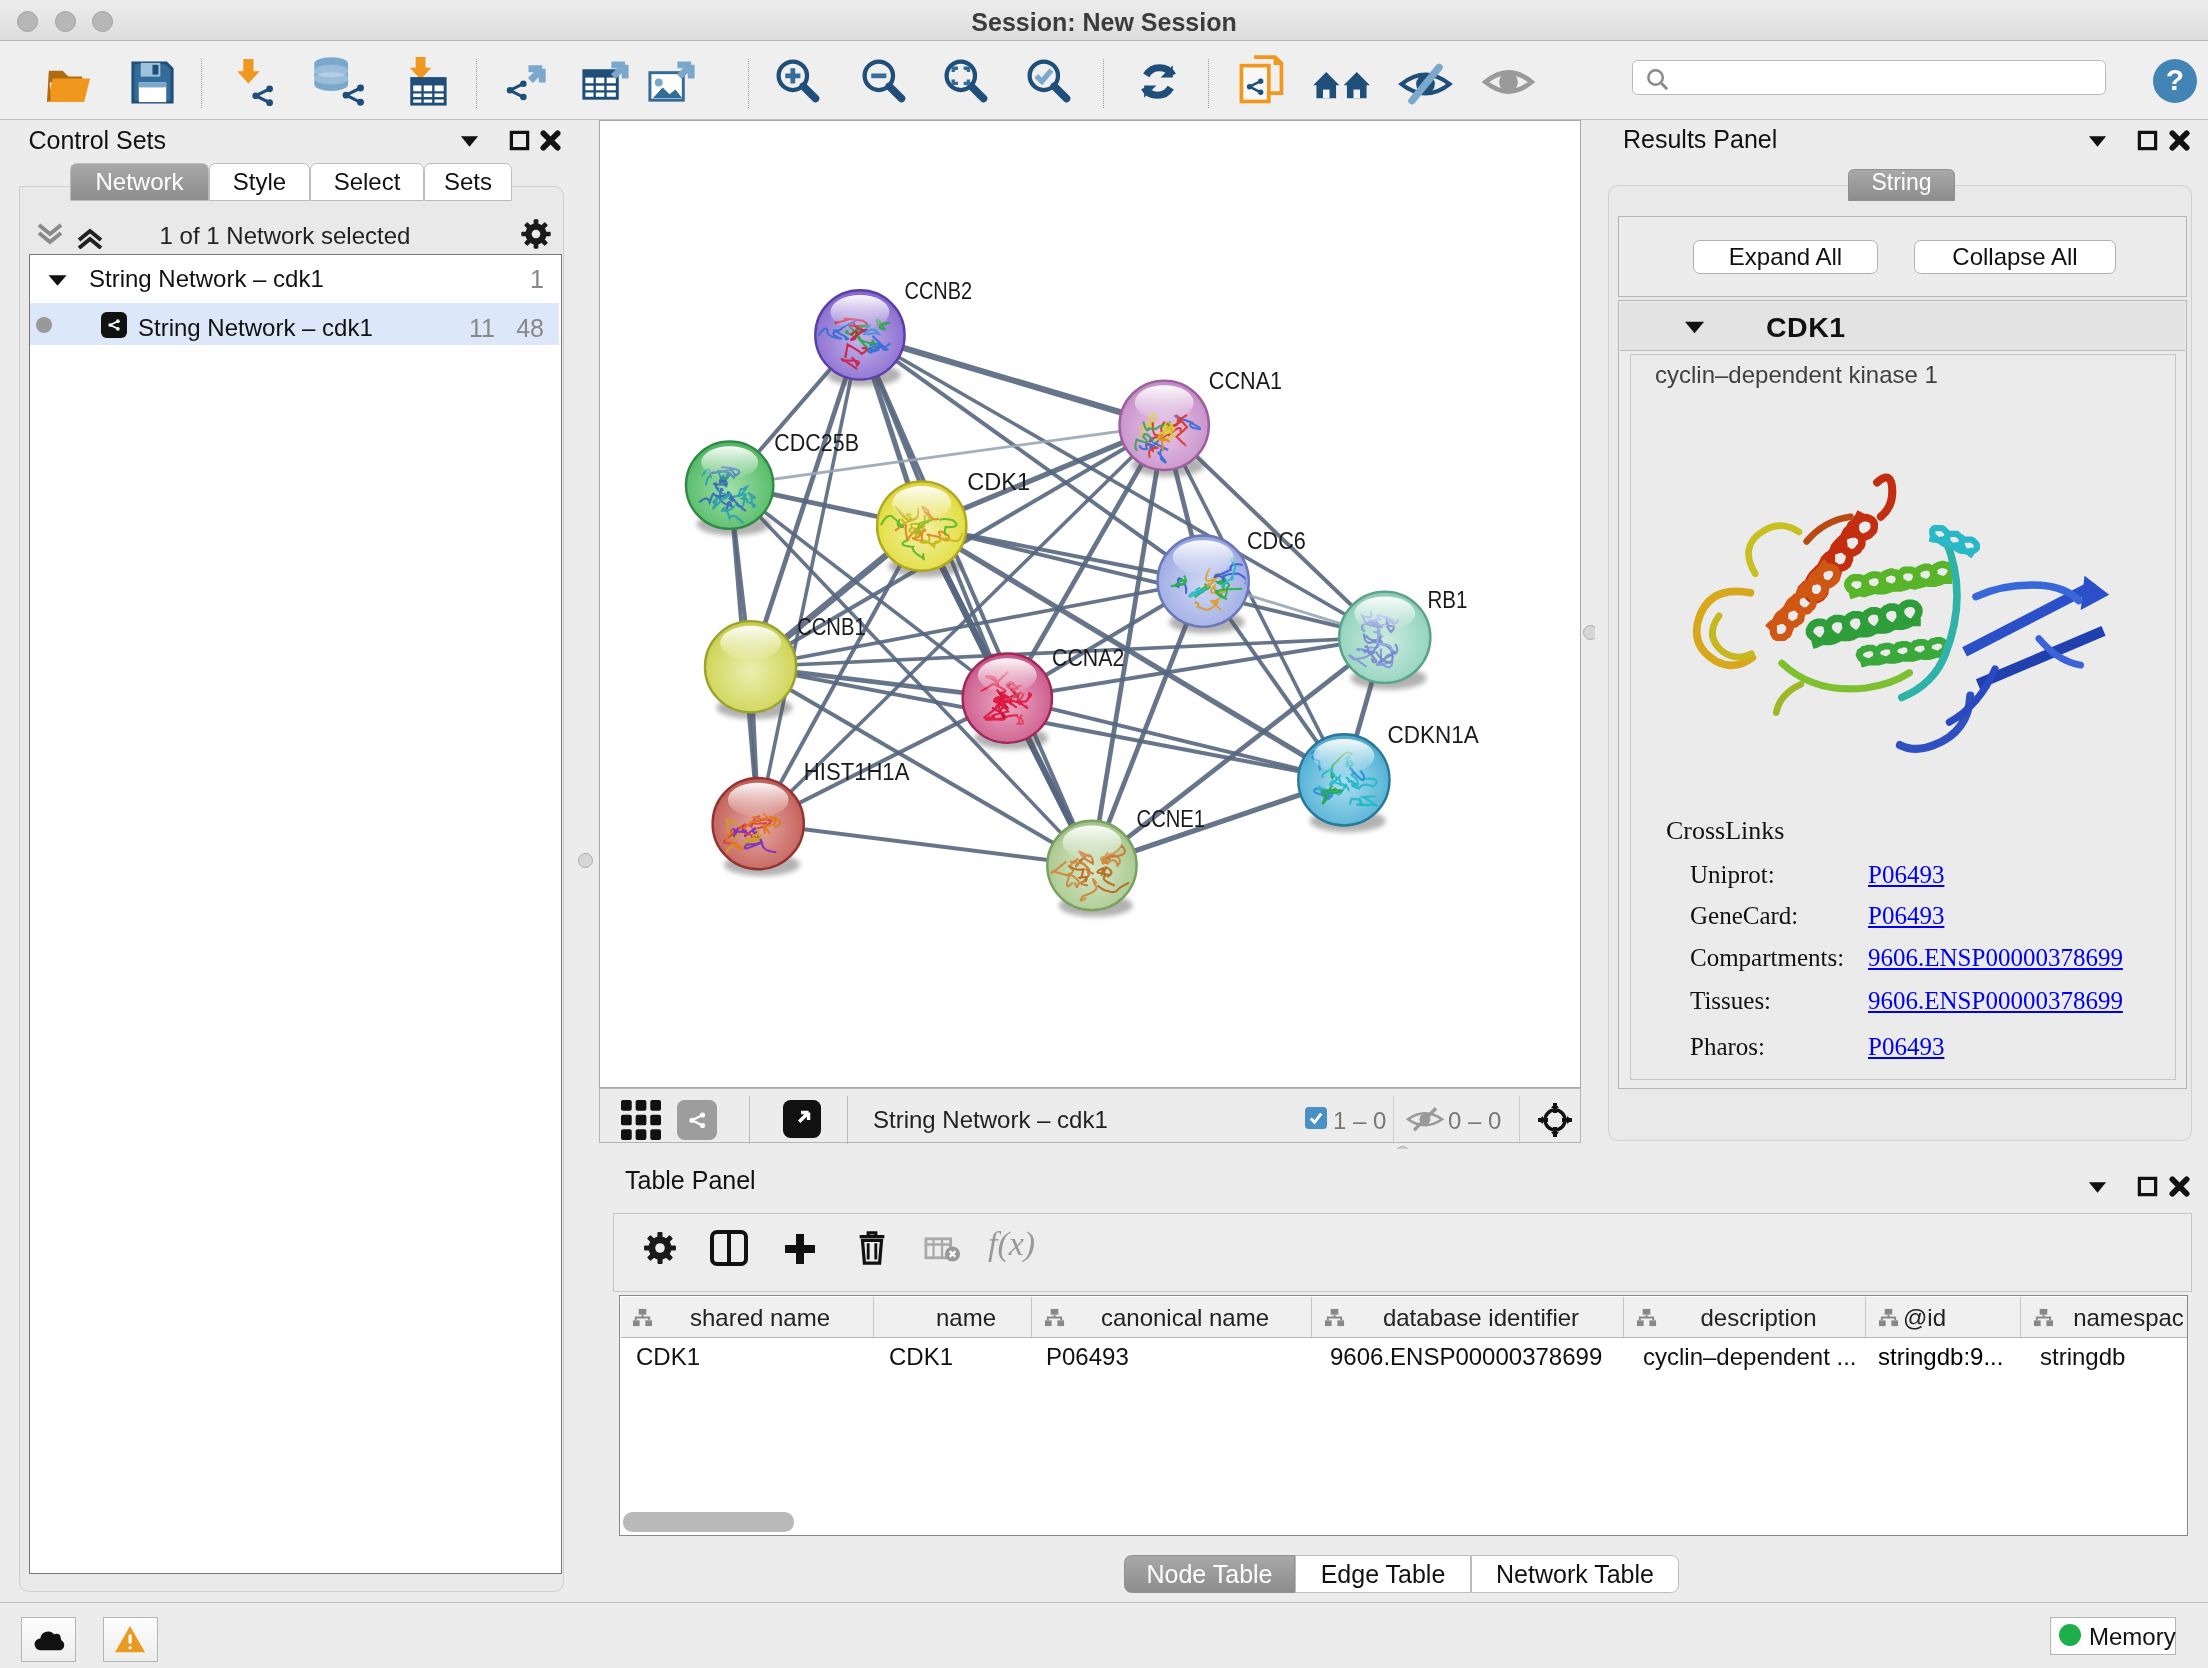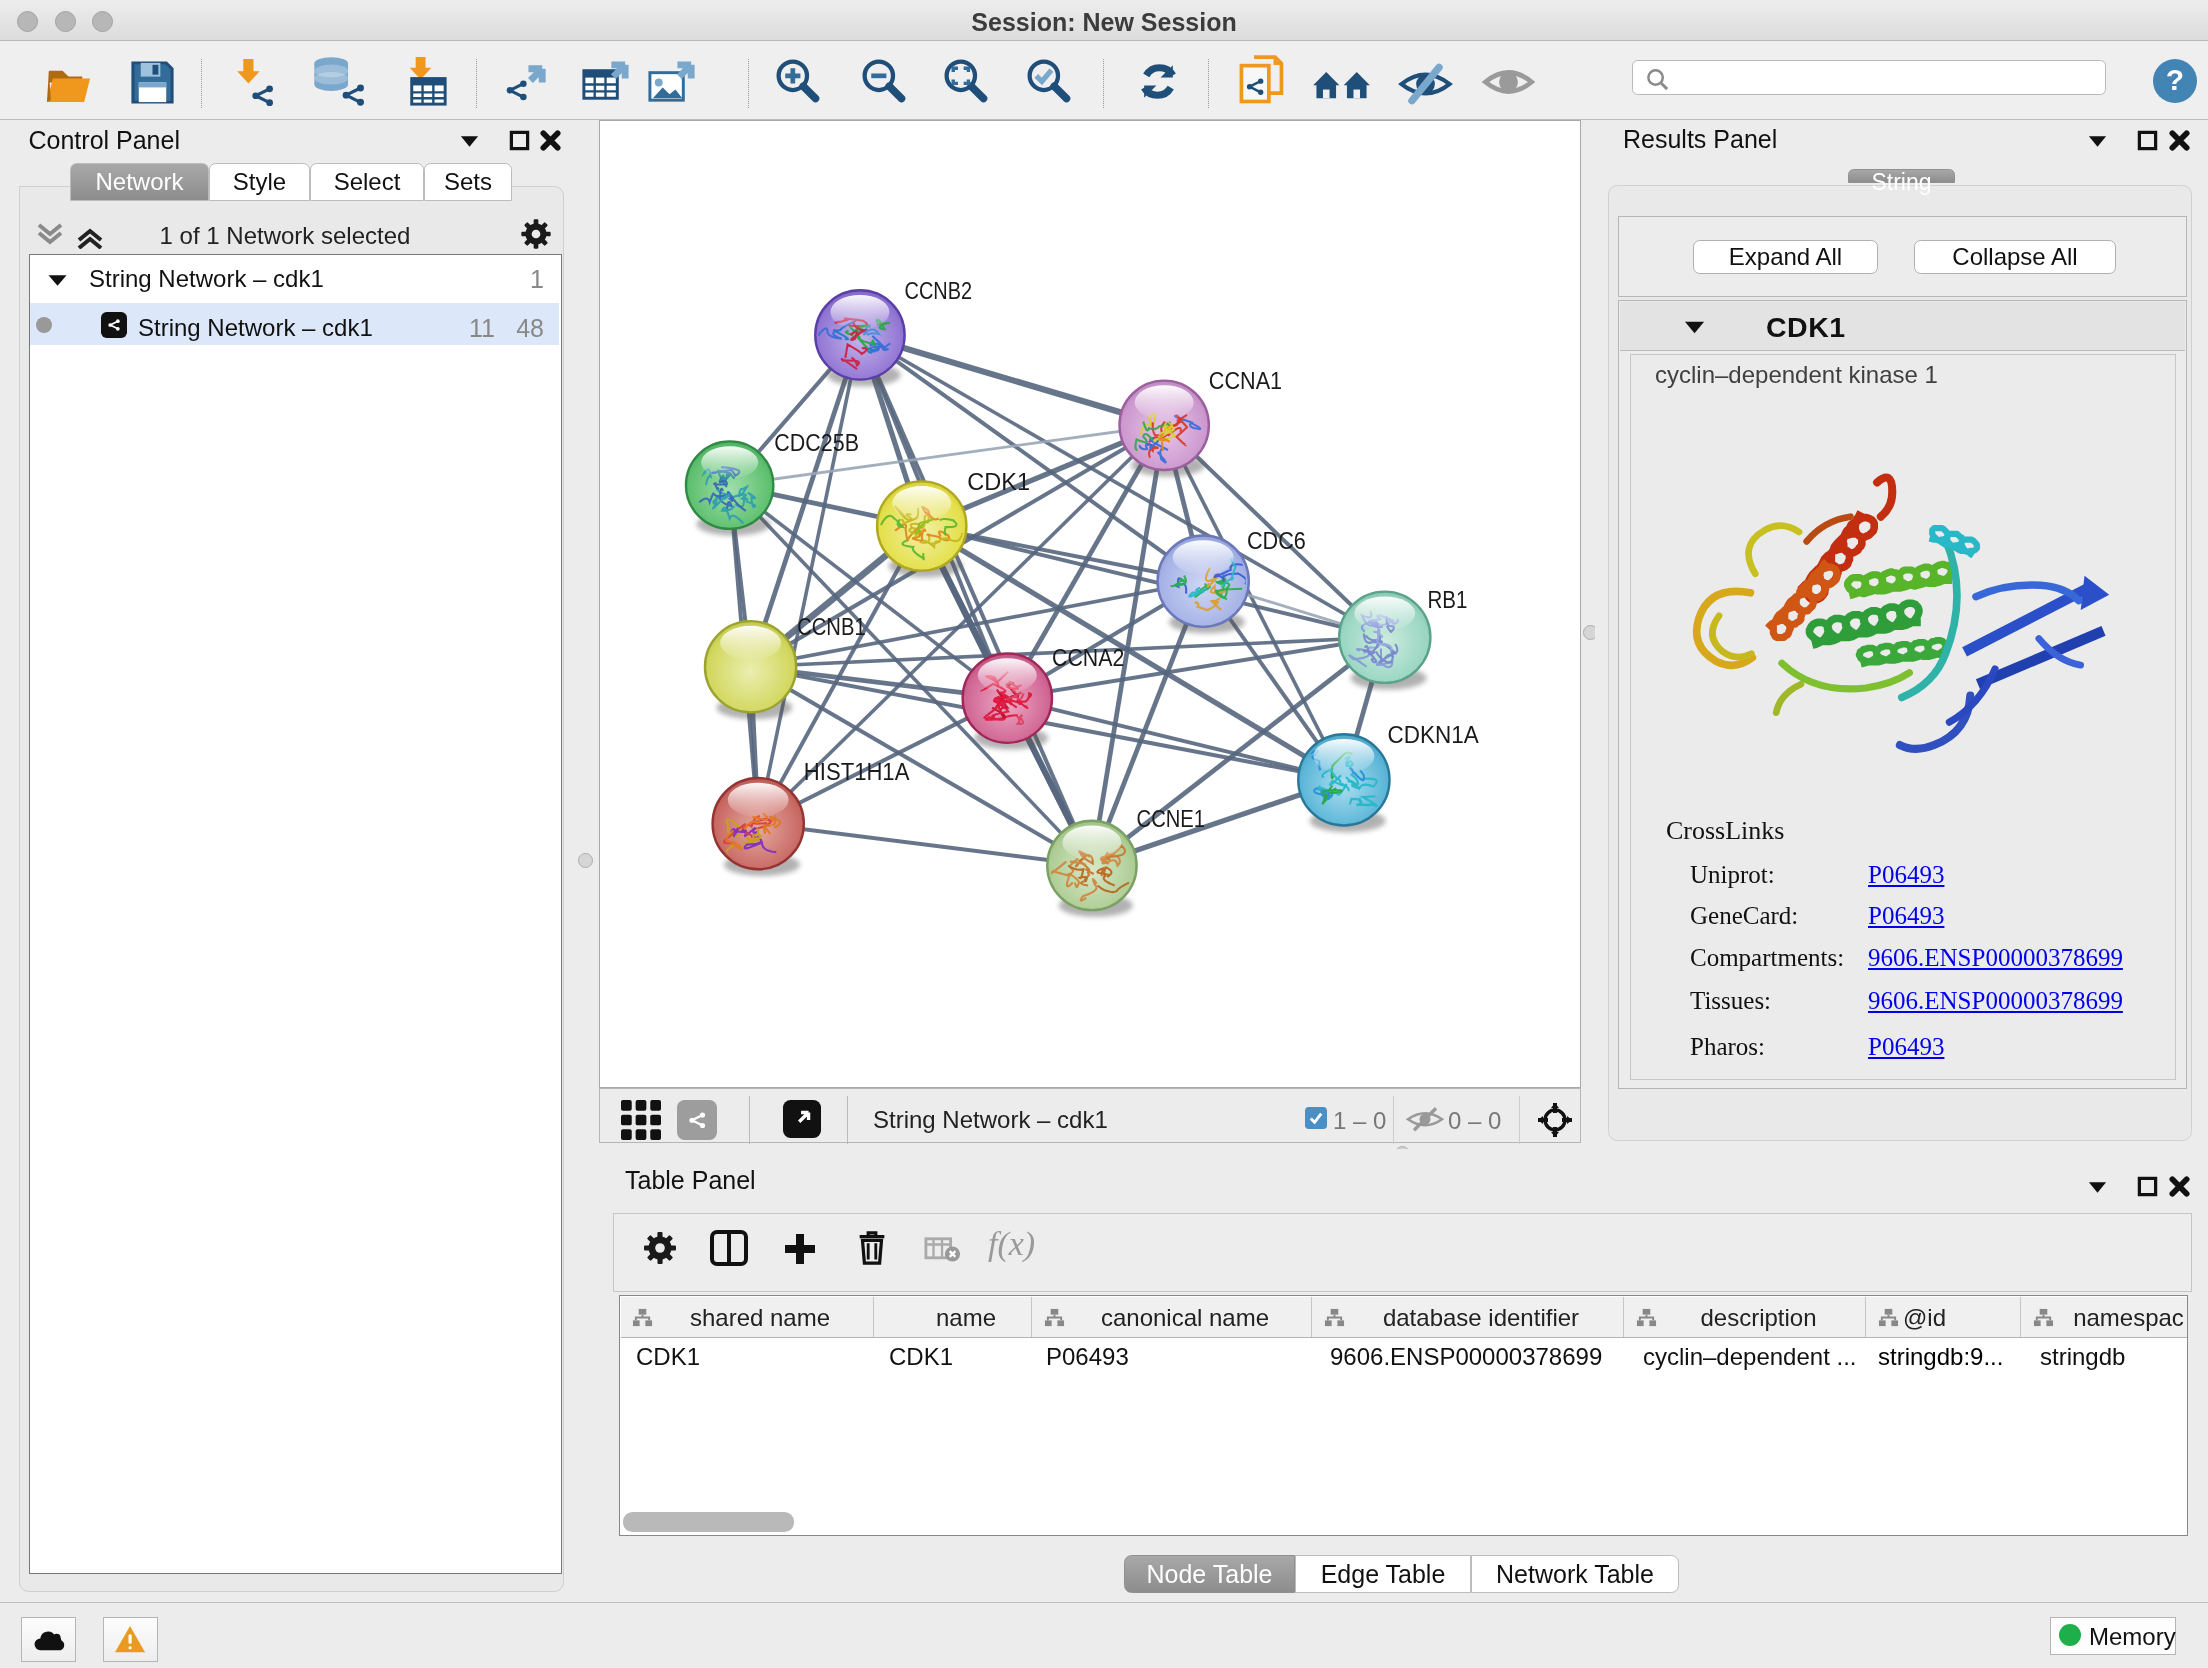--- a/index.html
+++ b/index.html
@@ -125,21 +125,21 @@
     <circle cx="26" cy="20" r="9" fill="#9a9a9a"></circle>
   </svg>
 <div class="abs" style="left:1632px;top:60px;width:474px;height:35px;background:#fff;border:1.9px solid #b9b9b9;border-radius:5.7px;box-sizing:border-box;"></div>
 <svg style="position:absolute;left:1644px;top:67px;" width="27" height="25" viewBox="0 0 26 26" xmlns="http://www.w3.org/2000/svg">
     <circle cx="11" cy="11" r="7.5" fill="none" stroke="#8a8a8a" stroke-width="2.6"></circle>
     <path d="M17,17 L23,23" stroke="#8a8a8a" stroke-width="3"></path>
   </svg>
 <div class="abs" style="left:2153px;top:59px;width:44px;height:44px;border-radius:50%;background:#4284b4;"></div>
 <div class="abs" style="left:2153px;top:63px;width:44px;text-align:center;font-size:30px;font-weight:700;color:#fff;">?</div>
 <div class="abs" style="left:0;top:120px;width:599px;height:1482px;background:#ececec;"></div>
-<div class="abs" style="left:28.5px;top:126px;font-size:25px;color:#111;">Control Panel</div>
+<div class="abs" style="left:28.5px;top:126px;font-size:25px;color:#111;">Control Sets</div>
 <svg style="position:absolute;left:457px;top:130px;" width="25" height="21" viewBox="0 0 26 22" xmlns="http://www.w3.org/2000/svg">
     <path d="M4.0,6.5 L22.0,6.5 L13,17.5 Z" fill="#111"></path>
   </svg>
 <svg style="position:absolute;left:507px;top:130px;" width="25" height="21" viewBox="0 0 26 22" xmlns="http://www.w3.org/2000/svg">
     <rect x="4.5" y="2.5" width="17.0" height="17.0" fill="none" stroke="#111" stroke-width="3.4"></rect>
   </svg>
 <svg style="position:absolute;left:538px;top:130px;" width="25" height="21" viewBox="0 0 26 22" xmlns="http://www.w3.org/2000/svg">
     <path d="M5.5,3.5 L20.5,18.5 M20.5,3.5 L5.5,18.5" stroke="#111" stroke-width="6" stroke-linecap="round" fill="none"></path>
   </svg>
 <div class="abs" style="left:70px;top:163px;width:139px;height:38px;background:linear-gradient(#a8a8a8,#8d8d8d);color:#fff;z-index:5;border:1px solid #bcbcbc;border-radius:6.7px 6.7px 0 0;box-sizing:border-box;text-align:center;font-size:24px;line-height:36px;">Network</div>
@@ -586,21 +586,21 @@
 <div class="abs" style="left:1623px;top:125px;font-size:25px;color:#111;">Results Panel</div>
 <svg style="position:absolute;left:2085px;top:130px;" width="25" height="21" viewBox="0 0 26 22" xmlns="http://www.w3.org/2000/svg">
     <path d="M4.0,6.5 L22.0,6.5 L13,17.5 Z" fill="#111"></path>
   </svg>
 <svg style="position:absolute;left:2135px;top:130px;" width="25" height="21" viewBox="0 0 26 22" xmlns="http://www.w3.org/2000/svg">
     <rect x="4.5" y="2.5" width="17.0" height="17.0" fill="none" stroke="#111" stroke-width="3.4"></rect>
   </svg>
 <svg style="position:absolute;left:2167px;top:130px;" width="25" height="21" viewBox="0 0 26 22" xmlns="http://www.w3.org/2000/svg">
     <path d="M5.5,3.5 L20.5,18.5 M20.5,3.5 L5.5,18.5" stroke="#111" stroke-width="6" stroke-linecap="round" fill="none"></path>
   </svg>
-<div class="abs" style="left:1848px;top:169px;width:107px;height:14px;z-index:5;background:linear-gradient(#a8a8a8,#8d8d8d);border:1px solid #909090;border-radius:5.7px 5.7px 0 0;box-sizing:border-box;text-align:center;font-size:23px;line-height:24px;color:#fff;">String</div>
+<div class="abs" style="left:1848px;top:169px;width:107px;height:32px;z-index:5;background:linear-gradient(#a8a8a8,#8d8d8d);border:1px solid #909090;border-radius:5.7px 5.7px 0 0;box-sizing:border-box;text-align:center;font-size:23px;line-height:24px;color:#fff;">String</div>
 <div class="abs" style="left:1608px;top:185px;width:584px;height:956px;background:#e9e9e9;border:1px solid #d0d0d0;border-radius:9.5px;box-sizing:border-box;"></div>
 <div class="abs" style="left:1618px;top:216px;width:569px;height:81px;background:#ececec;border:1px solid #b5b5b5;box-sizing:border-box;"></div>
 <div class="abs" style="left:1693px;top:240px;width:185px;height:34px;background:#fff;border:1px solid #b0b0b0;border-radius:6.7px;box-sizing:border-box;text-align:center;font-size:24px;line-height:32px;color:#111;">Expand All</div>
 <div class="abs" style="left:1914px;top:240px;width:202px;height:34px;background:#fff;border:1px solid #b0b0b0;border-radius:6.7px;box-sizing:border-box;text-align:center;font-size:24px;line-height:32px;color:#111;">Collapse All</div>
 <div class="abs" style="left:1618px;top:300px;width:569px;height:789px;background:#ececec;border:1px solid #b5b5b5;box-sizing:border-box;"></div>
 <div class="abs" style="left:1620px;top:302px;width:565px;height:48px;background:#e3e3e3;border-bottom:1px solid #bbb;"></div>
 <svg style="position:absolute;left:1682px;top:318px;" width="27" height="21" viewBox="0 0 28 22" xmlns="http://www.w3.org/2000/svg">
     <path d="M3.0,4.0 L23.0,4.0 L13,16.0 Z" fill="#111"></path>
   </svg>
 <div class="abs" style="left:1766px;top:311px;font-size:28.5px;letter-spacing:0.5px;font-weight:700;color:#111;">CDK1</div>

